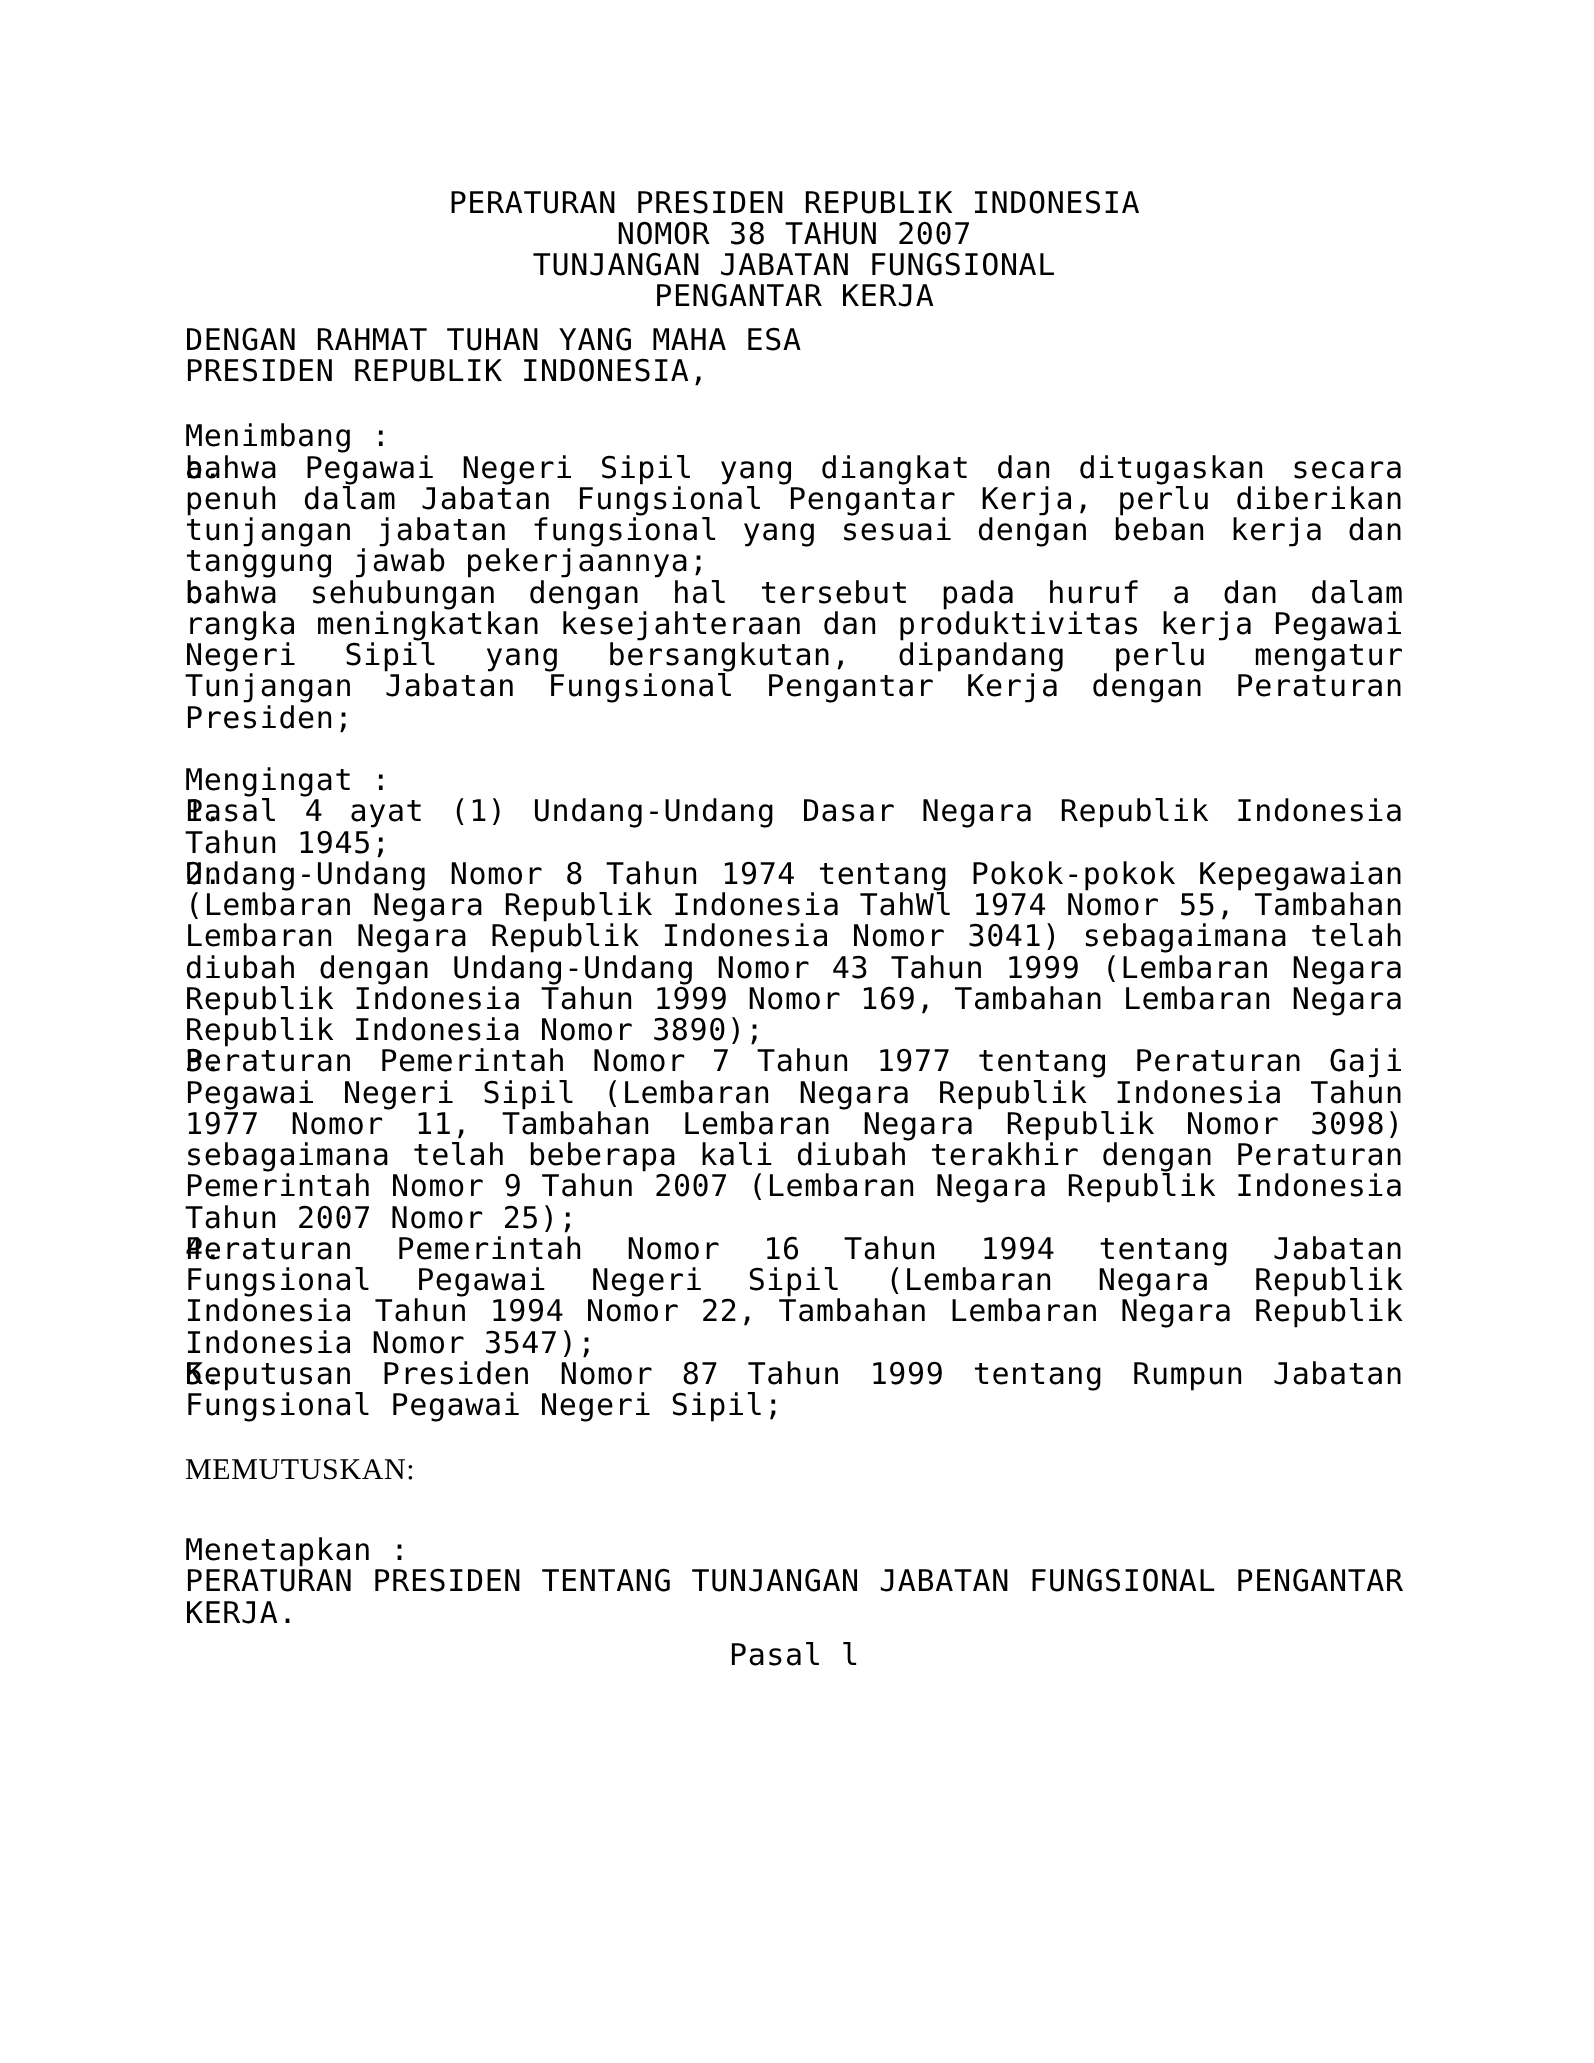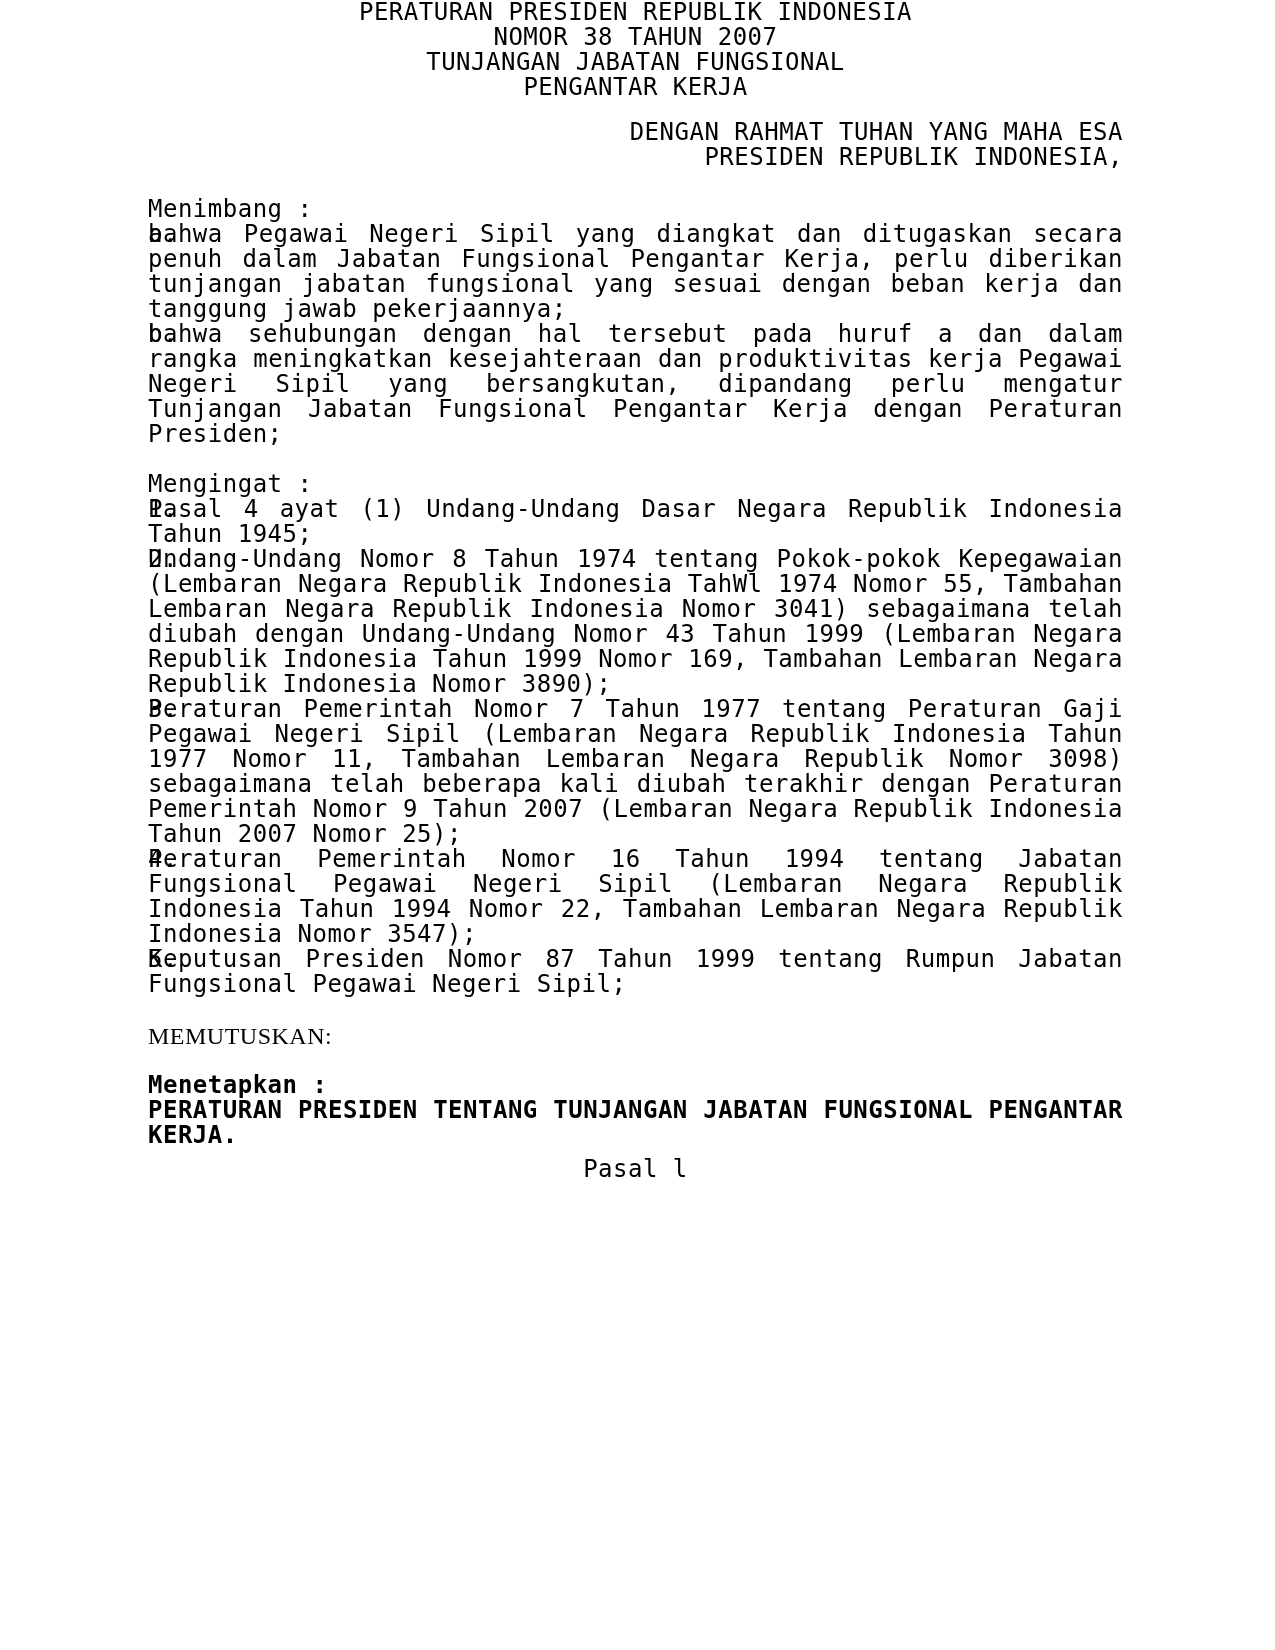--- a/index.html
+++ b/index.html
@@ -16,46 +16,47 @@
     line-height: 25px;
     letter-spacing: 0.5px;
     overflow: hidden;
   }
   .page {
     position: relative;
     width: 975px;
     margin-left: 148px;
   }
   .title-block {
+    padding-top: 150px;
     text-align: center;
   }
   .preamble {
-    margin-top: 20px;
-    text-align: right;
+    margin-top: 10px;
+    text-align: left;
   }
   .section-menimbang { margin-top: 27px; }
   .section-mengingat { margin-top: 25px; }
   .section-label { text-align: left; }
   .li {
     position: relative;
   }
   .li .marker {
     position: absolute;
     left: 0;
     top: 0;
   }
   .li .li-text {
     text-align: justify;
   }
   .memutuskan-line {
     margin-top: 27px;
     text-align: left;
     font-family: Liberation Serif, serif;
   }
-  .section-menetapkan { margin-top: 24px; font-weight: bold; }
+  .section-menetapkan { margin-top: 39px; }
   .menetapkan-text { text-align: justify; }
   .pasal-heading {
     margin-top: 9px;
     text-align: center;
   }
   .pasal-body {
     margin-top: 25px;
     text-align: center;
   }
 </style>

